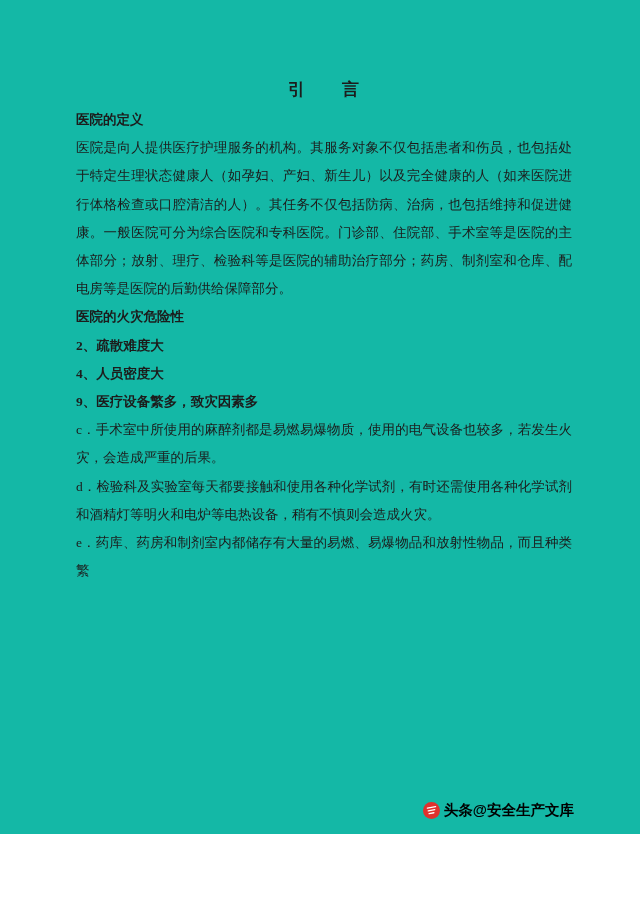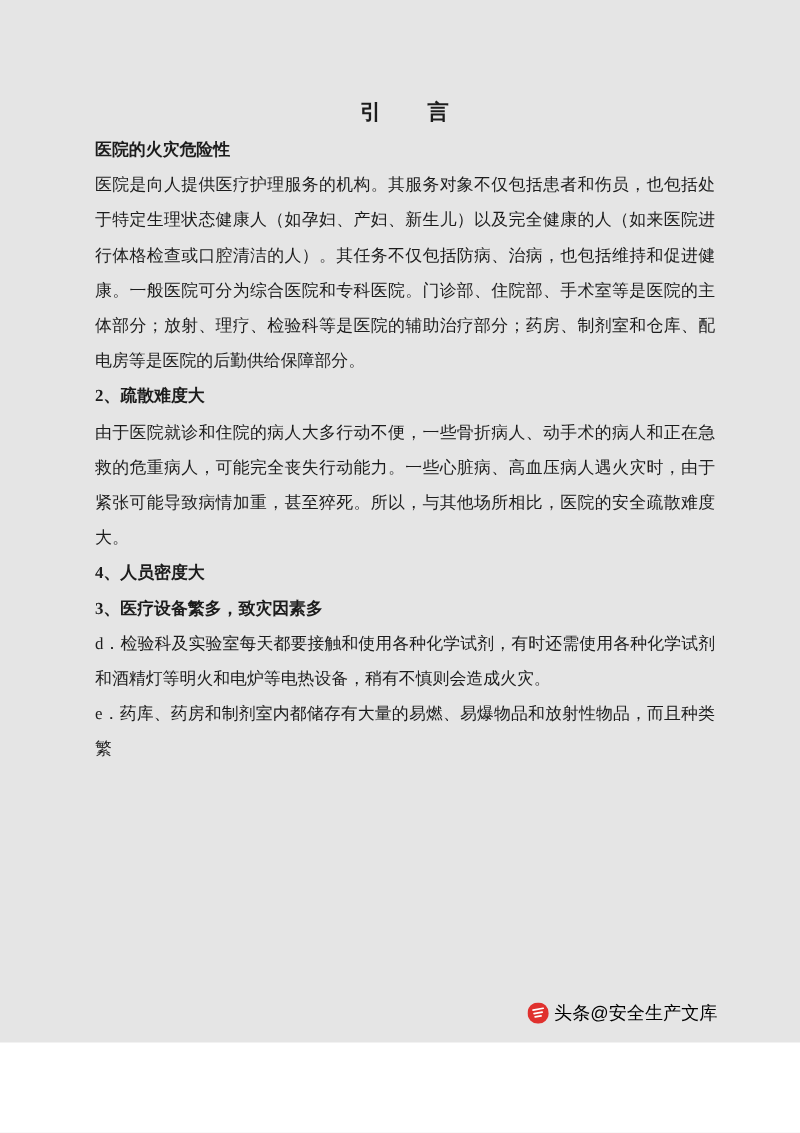--- a/index.html
+++ b/index.html
@@ -10,21 +10,21 @@
     background: #ffffff;
     font-family: "Liberation Serif", "DejaVu Serif", serif;
     color: #1c1c1c;
     overflow: hidden;
   }
 
   .page {
     position: relative;
     width: 640px;
     height: 834px;
-    background: #e5e5e5;
+    background: #14b8a6;
     padding: 76px 68px 0 76px;
   }
 
   .doc-title {
     text-align: center;
     font-size: 17px;
     font-weight: bold;
     line-height: 28px;
     margin-bottom: 2px;
     letter-spacing: 1px;
@@ -45,49 +45,50 @@
   }
 
   .watermark {
     position: absolute;
     right: 66px;
     bottom: 14px;
     display: flex;
     align-items: center;
     gap: 4px;
     font-size: 14.5px;
-    font-weight: normal;
+    font-weight: bold;
     color: #000000;
     font-family: "Liberation Sans", "DejaVu Sans", sans-serif;
   }
 
   .wm-icon {
     width: 17px;
     height: 17px;
     display: inline-block;
     flex: 0 0 auto;
   }
 </style>
 </head>
 <body>
 
 <div class="page">
 
   <div class="doc-title">引　　言</div>
 
+  <div class="block heading">医院的定义</div>
+  <div class="block paragraph">医院是向人提供医疗护理服务的机构。其服务对象不仅包括患者和伤员，也包括处于特定生理状态健康人（如孕妇、产妇、新生儿）以及完全健康的人（如来医院进行体格检查或口腔清洁的人）。其任务不仅包括防病、治病，也包括维持和促进健康。一般医院可分为综合医院和专科医院。门诊部、住院部、手术室等是医院的主体部分；放射、理疗、检验科等是医院的辅助治疗部分；药房、制剂室和仓库、配电房等是医院的后勤供给保障部分。</div>
+
   <div class="block heading">医院的火灾危险性</div>
 
-  <div class="block paragraph">医院是向人提供医疗护理服务的机构。其服务对象不仅包括患者和伤员，也包括处于特定生理状态健康人（如孕妇、产妇、新生儿）以及完全健康的人（如来医院进行体格检查或口腔清洁的人）。其任务不仅包括防病、治病，也包括维持和促进健康。一般医院可分为综合医院和专科医院。门诊部、住院部、手术室等是医院的主体部分；放射、理疗、检验科等是医院的辅助治疗部分；药房、制剂室和仓库、配电房等是医院的后勤供给保障部分。</div>
-
   <div class="block heading">2、疏散难度大</div>
-  <div class="block paragraph">由于医院就诊和住院的病人大多行动不便，一些骨折病人、动手术的病人和正在急救的危重病人，可能完全丧失行动能力。一些心脏病、高血压病人遇火灾时，由于紧张可能导致病情加重，甚至猝死。所以，与其他场所相比，医院的安全疏散难度大。</div>
 
   <div class="block heading">4、人员密度大</div>
 
-  <div class="block heading">3、医疗设备繁多，致灾因素多</div>
+  <div class="block heading">9、医疗设备繁多，致灾因素多</div>
+  <div class="block paragraph">c．手术室中所使用的麻醉剂都是易燃易爆物质，使用的电气设备也较多，若发生火灾，会造成严重的后果。</div>
   <div class="block paragraph">d．检验科及实验室每天都要接触和使用各种化学试剂，有时还需使用各种化学试剂和酒精灯等明火和电炉等电热设备，稍有不慎则会造成火灾。</div>
   <div class="block paragraph">e．药库、药房和制剂室内都储存有大量的易燃、易爆物品和放射性物品，而且种类繁</div>
 
   <div class="watermark">
     <span class="wm-icon">
       <svg viewBox="0 0 20 20" width="17" height="17" aria-hidden="true">
         <circle cx="10" cy="10" r="10" fill="#e0312e"></circle>
         <g stroke="#ffffff" stroke-width="1.6" fill="none" stroke-linecap="round">
           <path d="M5.2 7.2 L14.8 5.4"></path>
           <path d="M6.2 10.4 L13.8 9.0"></path>

